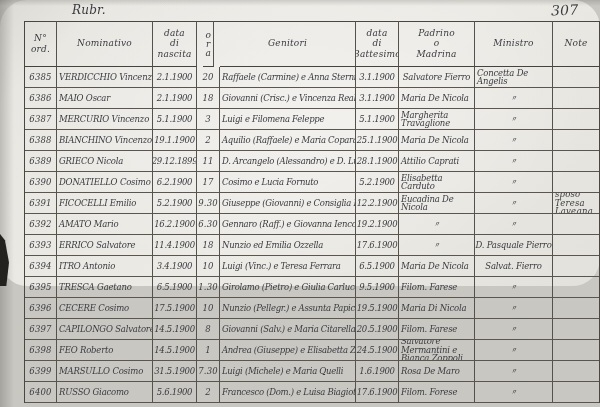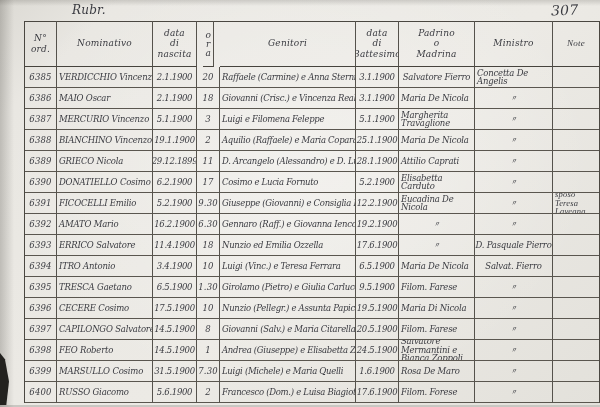--- a/index.html
+++ b/index.html
@@ -2,25 +2,26 @@
 <html><head>
 <meta charset="utf-8">
 <style>
   html,body{margin:0;padding:0;}
   body{
     width:600px;height:407px;overflow:hidden;
     font-family:"DejaVu Serif","Liberation Serif",serif;
     background:#c9c7c2;
   }
   .paper{
-    position:relative;width:600px;height:405px;
+    position:relative;width:600px;height:286px;
     background:
       radial-gradient(ellipse at 50% 40%, rgba(255,255,255,.35), rgba(0,0,0,0) 70%),
       linear-gradient(135deg,#dcdad4 0%, #e9e7e2 12%, #eceae5 55%, #e3e1db 100%);
     color:#34353b;
+    border-radius:27px;
   }
   
   .hw{font-style:italic;letter-spacing:.2px;color:#3a3b41;}
 
   .corner-label{position:absolute;left:72px;top:3px;font-size:12px;}
   .page-number{position:absolute;right:22px;top:2px;font-size:14px;transform:rotate(-2deg);}
 
   .top-rule{position:absolute;left:24px;top:21px;width:576px;height:0;border-top:1.4px solid #4a4741;}
 
   .table{
@@ -31,21 +32,21 @@
     display:grid;
     grid-template-columns:32px 96px 44px 23px 136px 43px 76px 78px 46px;
   }
   .cell{
     border-right:1px solid #55524c;
     border-bottom:1px solid #5a564f;
     overflow:hidden;position:relative;
     display:flex;align-items:center;
     padding:0 2px;box-sizing:border-box;
   }
-  .cell:last-child{border-right:none;font-family:Liberation Serif, serif;}
+  .cell:last-child{border-right:none;}
 
   .header-row .cell{
     height:46px;justify-content:center;text-align:center;
     font-size:9px;line-height:1.15;white-space:pre-line;
     border-bottom:1.3px solid #46433d;
   }
   .header-ora{writing-mode:vertical-lr;text-orientation:upright;font-size:7px;
     letter-spacing:-1px;margin:auto;padding:0;}
 
   .row .cell{height:21px;font-size:8.5px;line-height:1;}

